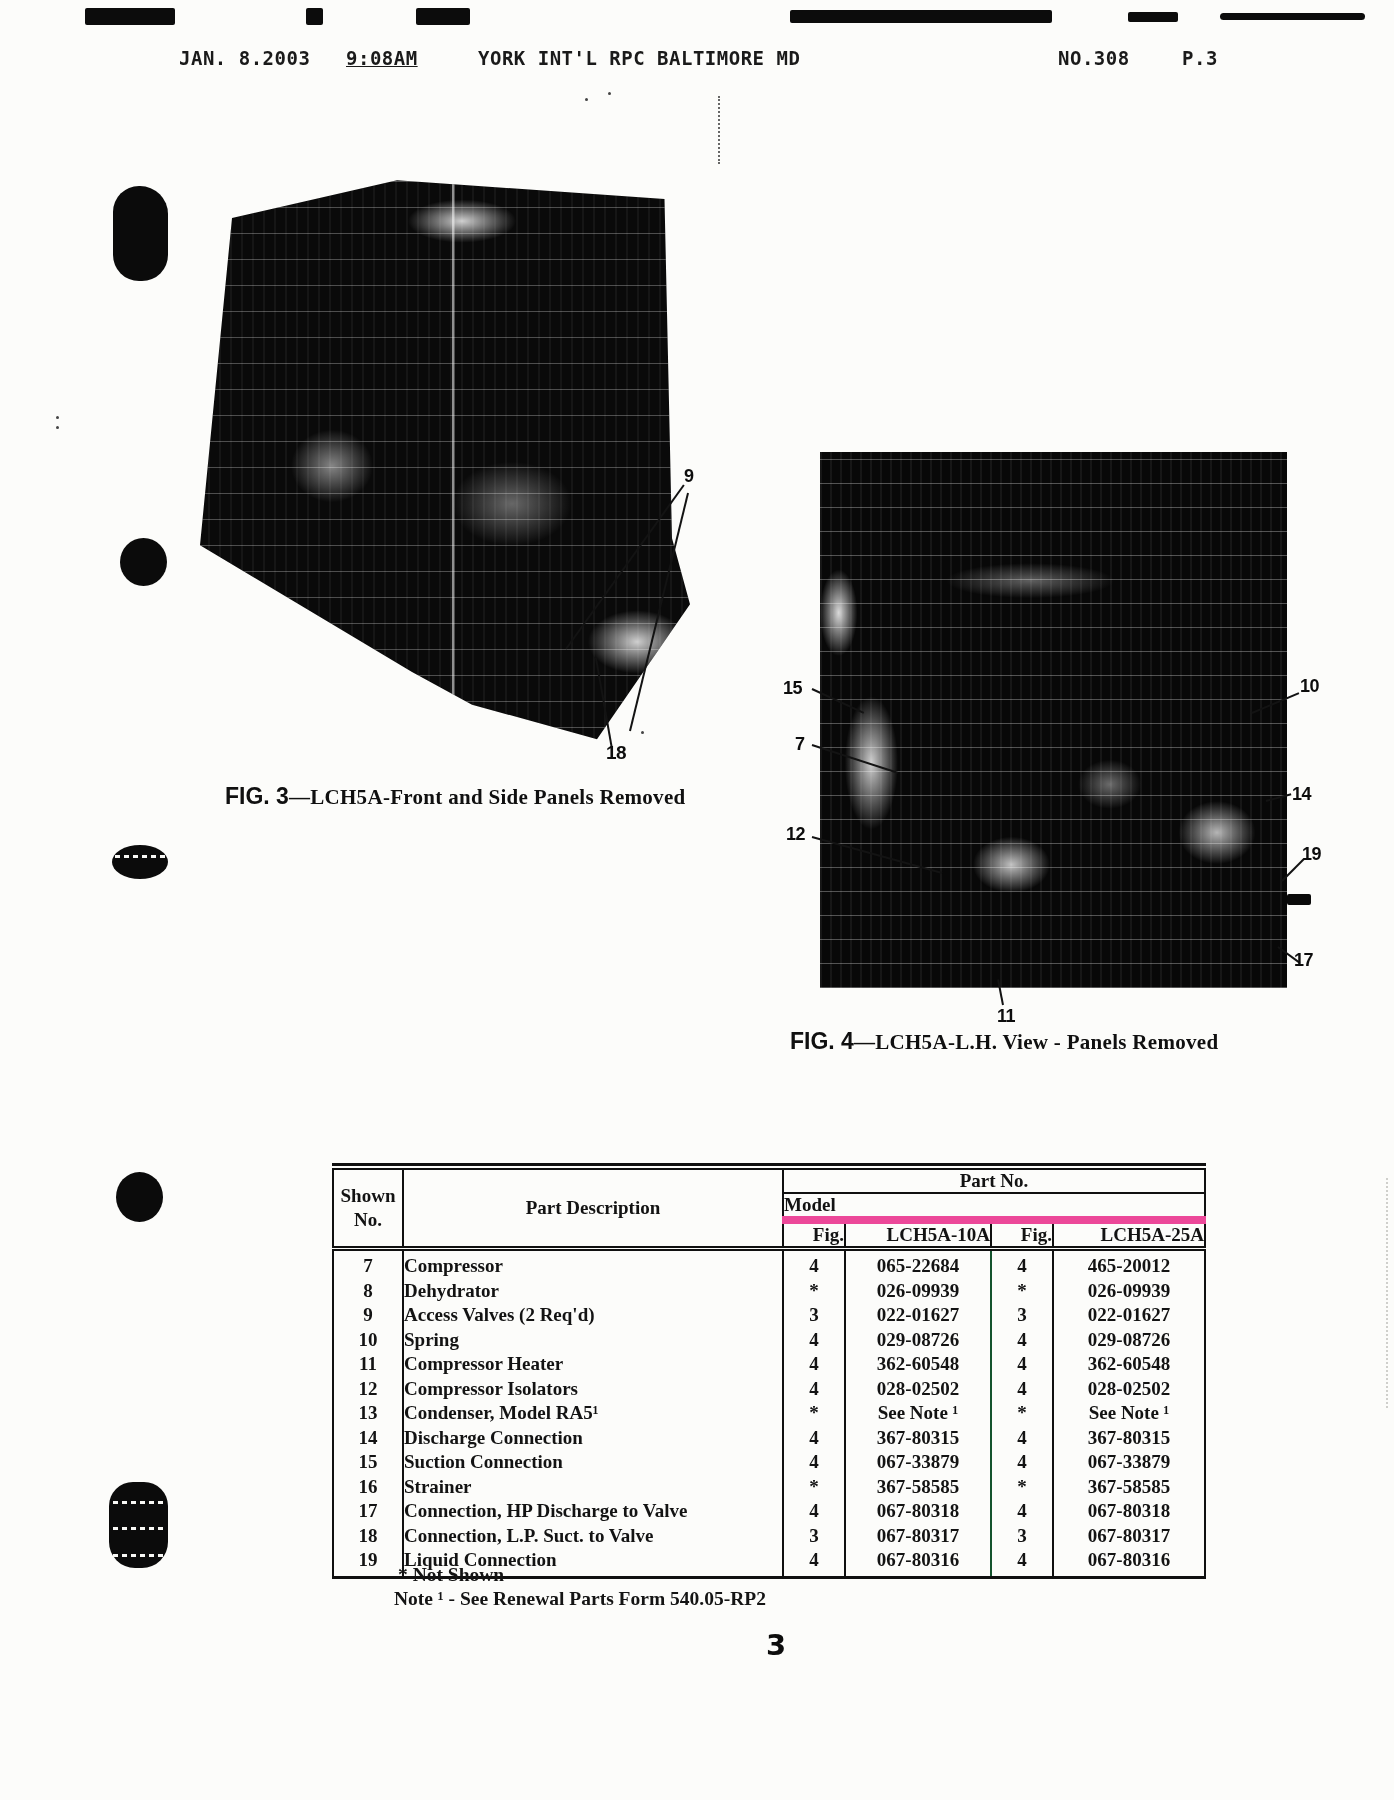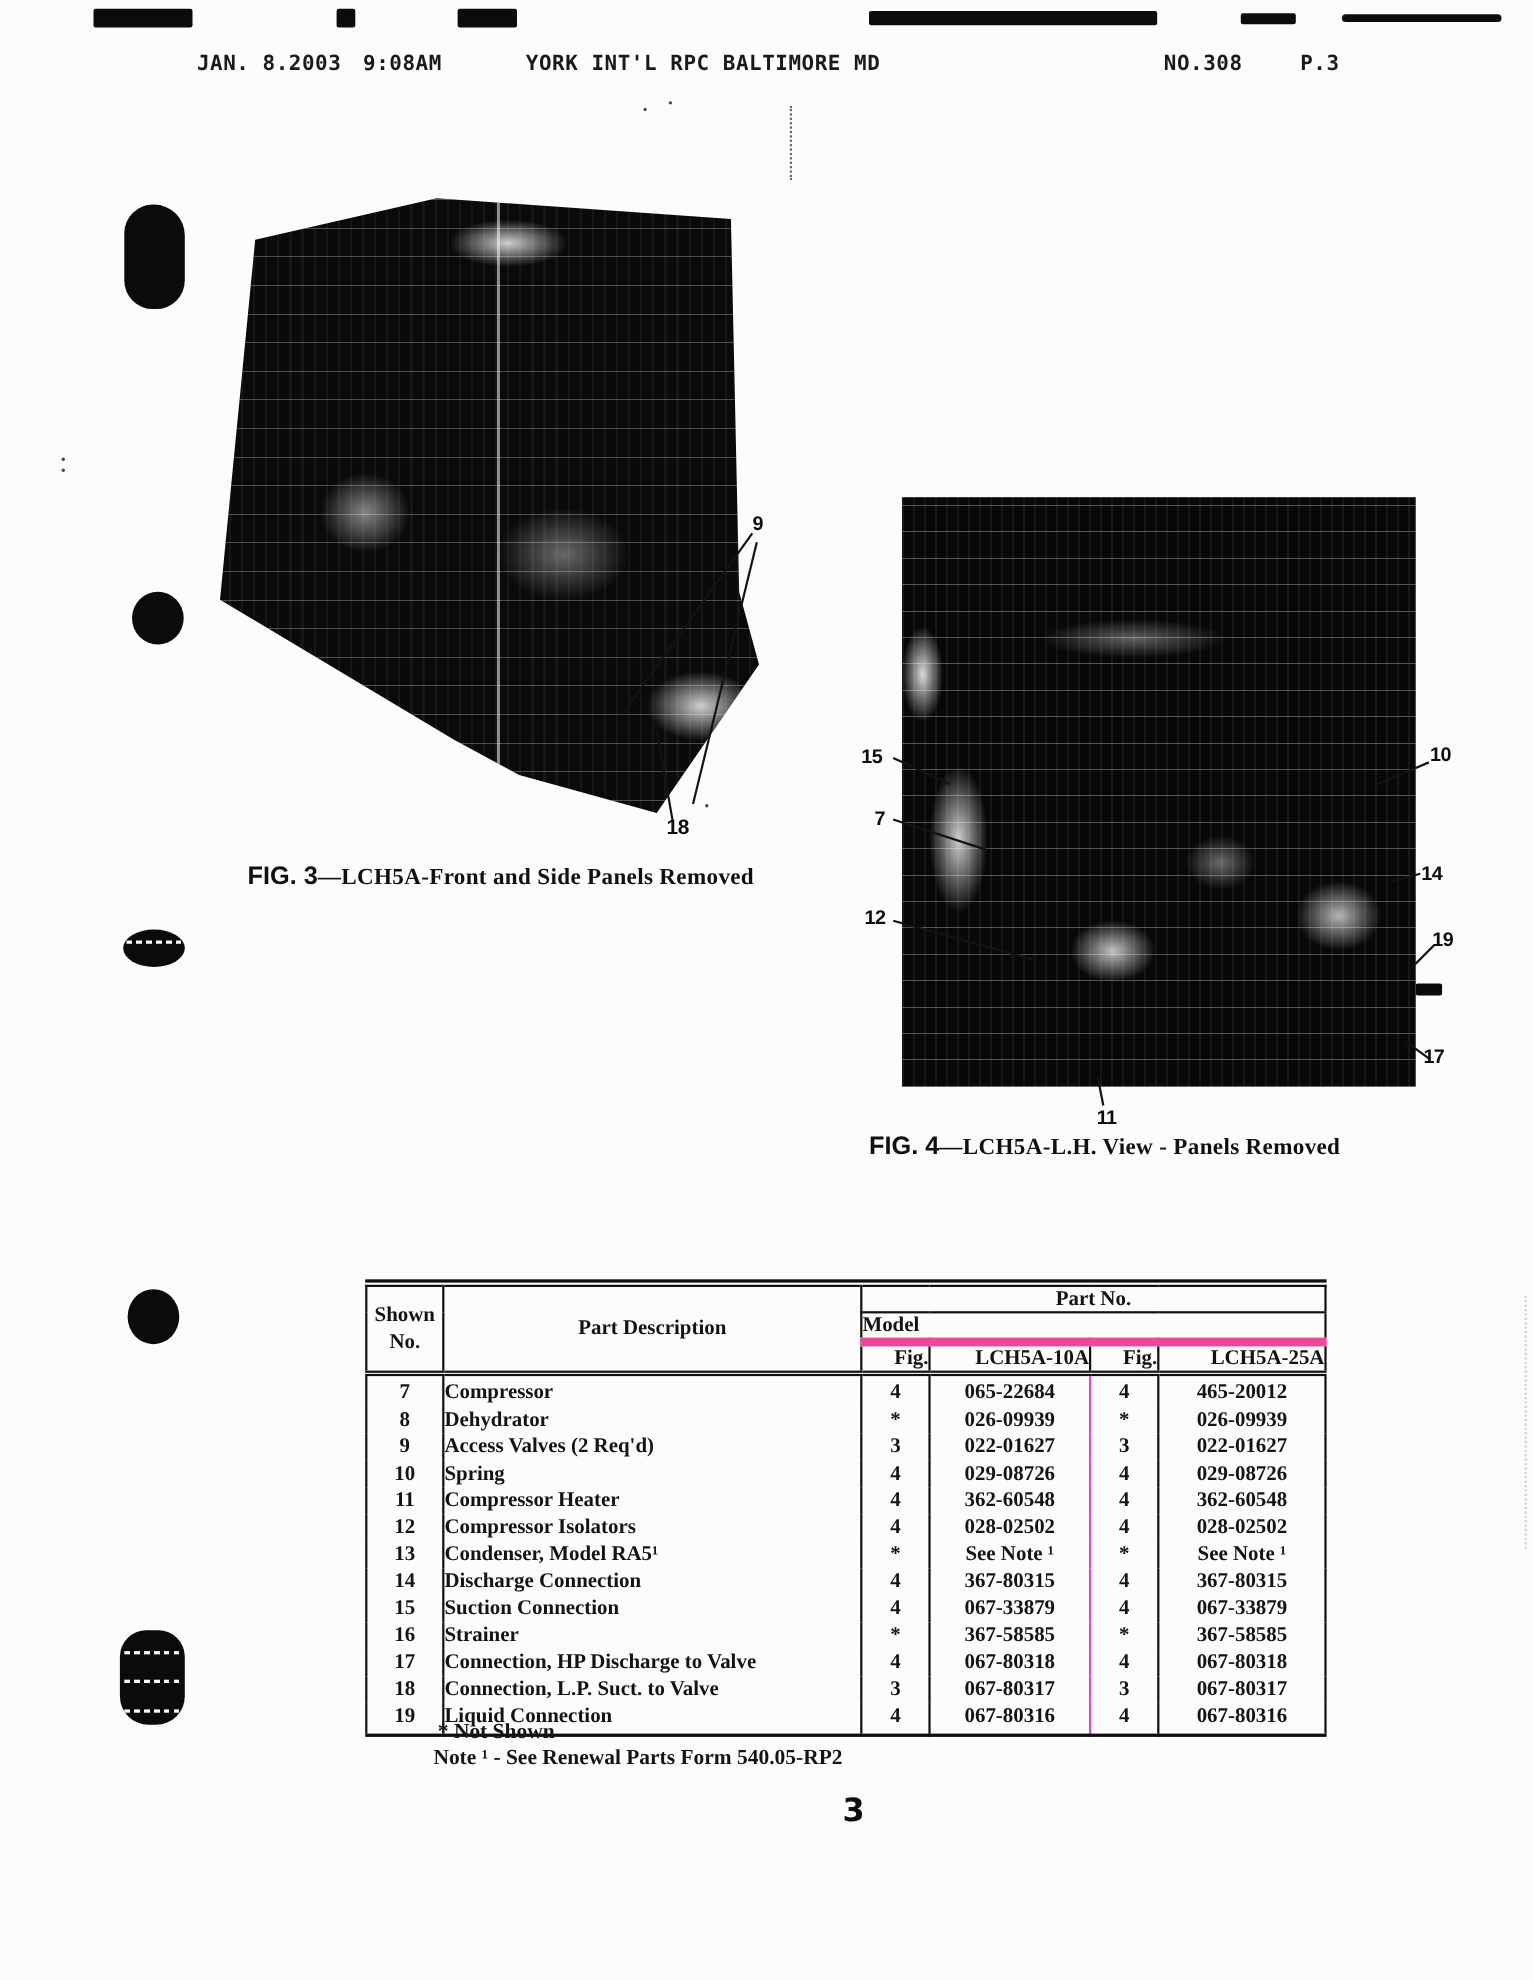--- a/index.html
+++ b/index.html
@@ -65,42 +65,42 @@
     font-family:"Liberation Serif", serif; font-weight:bold; font-size:19px; color:#131313;
   }
   .tbl-wrap th, .tbl-wrap td { padding:0; }
   .th-item, .th-desc { border-right:2px solid #101010; border-bottom:5px double #101010; text-align:center; line-height:24px; }
   .th-partno { border-bottom:2px solid #101010; text-align:center; padding:2px 0 3px;border-radius:12px; }
   .th-model  { border-bottom:8px solid #ec4899; text-align:left; padding:1px 0 2px; }
   .th-sub    { border-left:2px solid #101010; border-bottom:5px double #101010; text-align:right; padding:3px 0 5px; }
   .td-item { text-align:center; border-right:2px solid #101010; }
   .td-desc { text-align:left; padding-left:10px; border-right:2px solid #101010; }
   .td-fig  { text-align:center; border-right:2px solid #101010; }
-  .td-pn   { text-align:center; border-right:2px solid #d946ef; }
+  .td-pn   { text-align:center; border-right:2px solid #14532d; }
   .td-pn.last { border-right:none; }
   tbody td { line-height:24.5px; }
   tbody tr:first-child td { padding-top:3px; }
   tbody tr:last-child td { padding-bottom:3px; }
   
   .fn { position:absolute; font-family:"Liberation Serif", serif; font-weight:bold; font-size:19.5px; color:#141414; white-space:nowrap; }
   .pageno { position:absolute; left:766px; top:1628px; font-family:"DejaVu Sans", sans-serif; font-weight:bold; font-size:29px; color:#0d0d0d; }
   
   .speck { position:absolute; background:#444; border-radius:50%; width:3px; height:3px; }
   .dotline { position:absolute; width:0; border-left:2px dotted #666; }
   .edgeline { position:absolute; left:1386px; top:1178px; height:230px; width:0; border-left:2px dotted #cfcfcb; }
 </style>
 </head>
 <body>
 
 <div class="page">
 
   <div class="bar" style="left:85px; top:8px; width:90px; height:17px;"></div>
   <div class="fax-text" style="left:179px;">JAN. 8.2003</div>
   <div class="bar" style="left:306px; top:8px; width:17px; height:17px;"></div>
-  <div class="fax-text" style="left:330px;">9:08AM</div>
+  <div class="fax-text" style="left:346px;text-decoration:underline;">9:08AM</div>
   <div class="bar" style="left:416px; top:8px; width:54px; height:17px;"></div>
   <div class="fax-text" style="left:478px;">YORK INT'L RPC BALTIMORE MD</div>
   <div class="bar" style="left:790px; top:10px; width:262px; height:13px;"></div>
   <div class="fax-text" style="left:1058px;">NO.308</div>
   <div class="bar" style="left:1128px; top:12px; width:50px; height:10px;"></div>
   <div class="fax-text" style="left:1182px;">P.3</div>
   <div class="bar" style="left:1220px; top:13px; width:145px; height:7px; border-radius:4px;"></div>
 
   <div class="hole" style="left:113px; top:186px; width:55px; height:95px; border-radius:26px 28px 26px 26px;"></div>
   <div class="hole" style="left:120px; top:538px; width:47px; height:48px; border-radius:50%;"></div>

